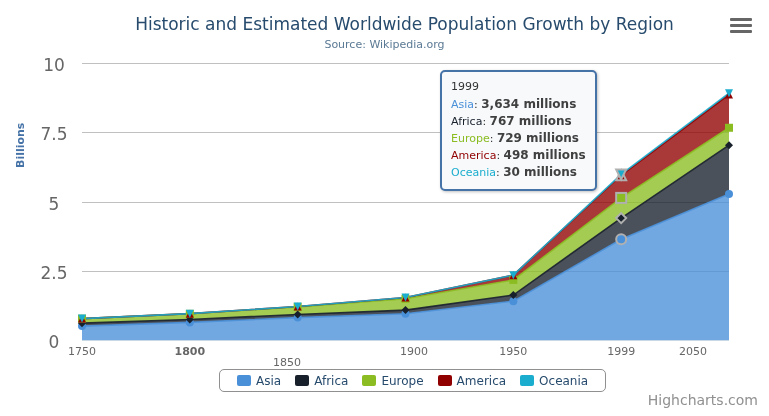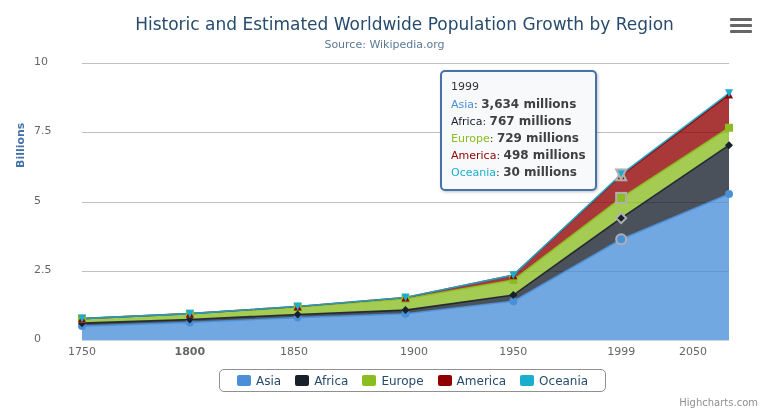--- a/index.html
+++ b/index.html
@@ -54,22 +54,22 @@
     width:647px;height:277px;
   }
   .gridline{
     position:absolute;left:0;width:647px;height:1px;
     background:#c0c0c0;
   }
   .gridline.zero{background:#c8d8e4;}
   .ylab{
     position:absolute;
     left:34px;width:40px;
-    text-align:left;
-    font-size:11px;
+    text-align:center;
+    font-size:17px;
     color:#666666;
     transform:translateY(-8px);
   }
 
   .axis-title{
     position:absolute;
     left:14px;top:168px;
     font-size:11px;
     font-weight:bold;
     color:#4572A7;
@@ -140,21 +140,21 @@
     font-size:12px;
     color:#274b6d;
   }
   .legend-swatch{
     width:14px;height:11px;border-radius:2px;margin-right:5px;
   }
 
   
   .credits{
     position:absolute;right:11px;bottom:8px;
-    font-size:10px;color:#909090;
+    font-size:14px;color:#909090;
     cursor:pointer;
   }
 </style>
 </head>
 <body>
 
 <div id="chart">
 
   <div class="title">Historic and Estimated Worldwide Population Growth by Region</div>
   <div class="subtitle">Source: Wikipedia.org</div>
@@ -179,21 +179,21 @@
       <div class="ylab" style="top: 270.75px;">2.5</div>
       <div class="ylab" style="top: 201.5px;">5</div>
       <div class="ylab" style="top: 132.25px;">7.5</div>
       <div class="ylab" style="top: 63px;">10</div>
     </div>
 
   <div class="xaxis-line"></div>
   <div id="xlabels">
       <div class="xlab" style="left: 47px;">1750</div>
       <div class="xlab" style="left: 154.833px; font-weight: bold;">1800</div>
-      <div class="xlab" style="left: 259px;">1850</div>
+      <div class="xlab" style="left: 252px; margin-top: 11px;">1850</div>
       <div class="xlab" style="left: 379px;">1900</div>
       <div class="xlab" style="left: 478.333px;">1950</div>
       <div class="xlab" style="left: 586.167px;">1999</div>
       <div class="xlab" style="left: 658px;">2050</div>
     </div>
 
   <div class="plot">
     <svg class="series" id="series-svg" viewBox="0 0 647 277" preserveAspectRatio="none">
         <path d="M 0 255.5879 L 107.83333333333333 250.62959999999998 L 215.66666666666666 243.51069999999999 L 323.5 234.5082 L 431.3333333333333 212.1543 L 539.1666666666667 111.4094 L 647 30.220700000000022 L 647 31.4949 L 539.1666666666667 112.2404 L 431.3333333333333 212.1543 L 323.5 234.5082 L 215.66666666666666 243.51069999999999 L 107.83333333333333 250.62959999999998 L 0 255.5879 Z" fill="#1aadce" fill-opacity="0.78" stroke="none"></path>
         <path d="M 0 255.5879 L 107.83333333333333 250.62959999999998 L 215.66666666666666 243.51069999999999 L 323.5 234.5082 L 431.3333333333333 212.1543 L 539.1666666666667 112.2404 L 647 31.4949 L 647 64.76259999999999 L 539.1666666666667 134.899 L 431.3333333333333 216.891 L 323.5 235.7824 L 215.66666666666666 243.8708 L 107.83333333333333 250.8235 L 0 255.6433 Z" fill="#910000" fill-opacity="0.78" stroke="none"></path>

